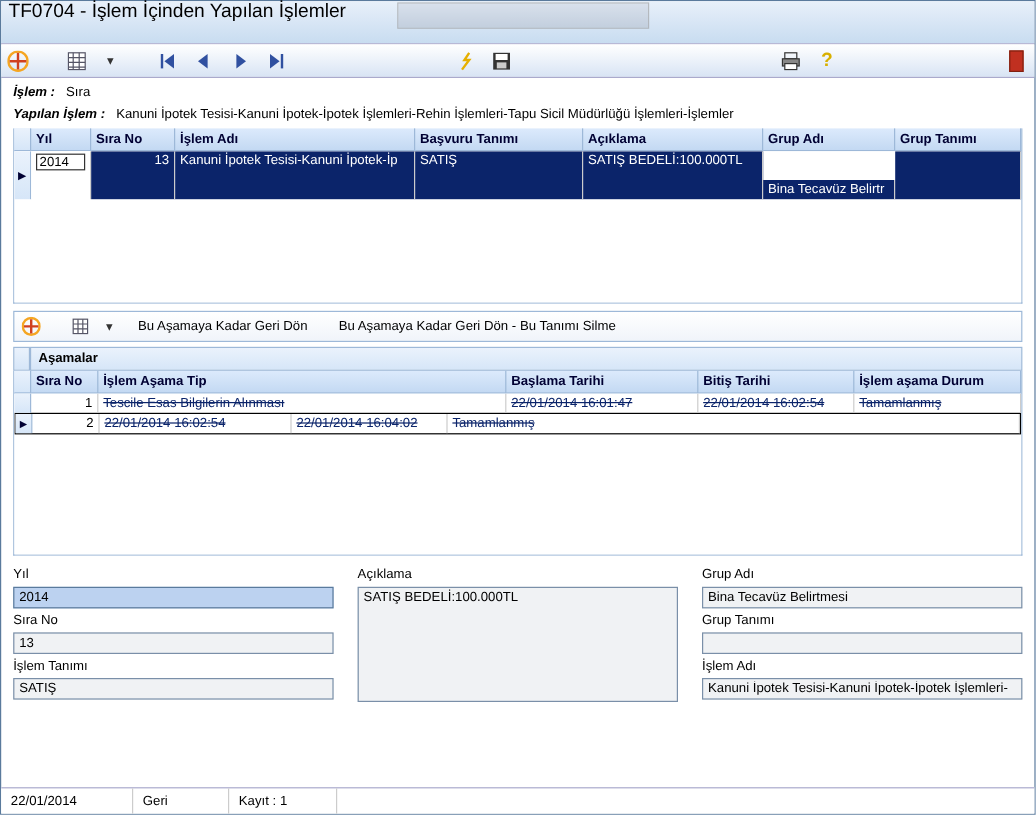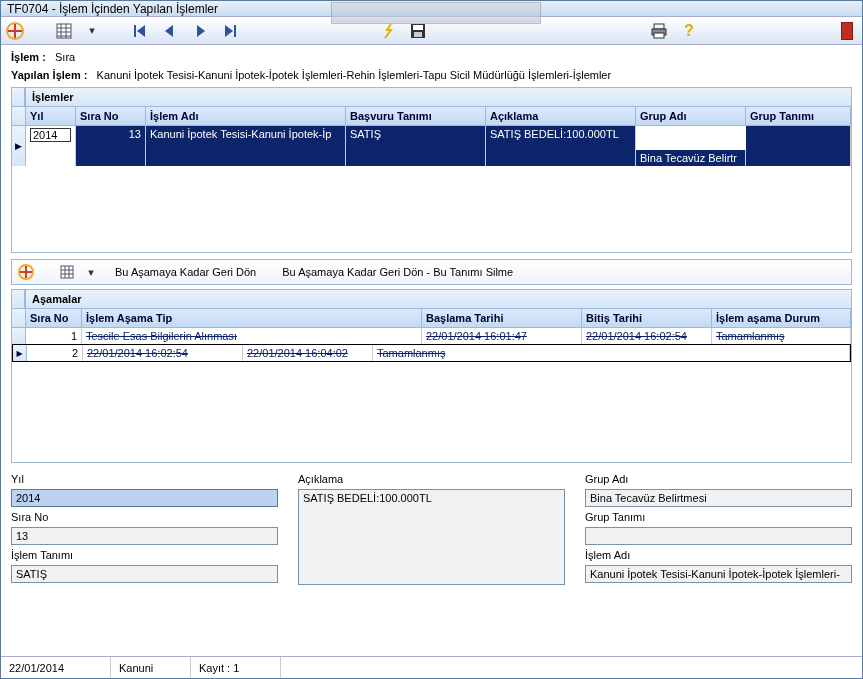--- a/index.html
+++ b/index.html
@@ -1,27 +1,27 @@
 <!DOCTYPE html>
 <html><head>
 <meta charset="utf-8">
 <style>
   * { box-sizing: border-box; margin: 0; padding: 0; }
   body { font-family: Tahoma, sans-serif; font-size: 11px; background: #6b8aac; width: 863px; height: 679px; overflow: hidden; }
   .window { width: 863px; height: 679px; background: #fff; border: 1px solid #5a7a9c; }
-  .titlebar { height: 16px; background: linear-gradient(#e8f0fa, #c8dcf0); border-bottom: 1px solid #aac; display: flex; align-items: center; padding: 0 6px; font-size: 12px; color: #000; }
+  .titlebar { height: 36px; background: linear-gradient(#e8f0fa, #c8dcf0); border-bottom: 1px solid #aac; display: flex; padding: 0 6px; font-size: 16px; color: #000; }
   .ghost-tab { position: absolute; left: 330px; top: 1px; height: 22px; width: 210px; background: linear-gradient(#d0d8e4,#b8c2d0); border: 1px solid #999; opacity: 0.6; padding: 3px 6px; color: #999; font-size: 11px; }
   .toolbar { height: 28px; background: linear-gradient(#fff,#d8e4f4); border-bottom: 1px solid #aac; display: flex; align-items: center; padding: 0 4px; gap: 8px; }
   .tb-logo { width: 20px; height: 20px; display: flex; align-items: center; justify-content: center; }
   .tb-btn { width: 22px; height: 22px; display: flex; align-items: center; justify-content: center; cursor: pointer; }
   .tb-dropdown { width: 18px; height: 22px; display: flex; align-items: center; justify-content: center; cursor: pointer; color: #333; }
   .tb-sep { width: 12px; }
   .tb-spacer { flex: 1; }
   .info-row { padding: 6px 10px; font-size: 11px; }
-  .info-row b { font-weight: bold; }
+  .info-row b { font-weight: bold; font-style: italic; }
   .section-title { background: linear-gradient(#eaf2fc,#d6e6f8); border: 1px solid #9db8d8; margin: 2px 10px 0; padding: 3px 6px; font-weight: bold; }
   .grid-wrap { margin: 0 10px; border: 1px solid #9db8d8; border-top: none; }
   .grid-head { display: flex; background: linear-gradient(#dceafc,#c2d8f2); }
   .grid-head > div { border-right: 1px solid #9db8d8; border-bottom: 1px solid #9db8d8; padding: 3px 4px; font-weight: bold; color: #003; }
   .grid-body { height: 126px; overflow: auto; background: #fff; position: relative; }
   .grid-row { display: flex; }
   .grid-row.selected > .cell { background: #0b246a; color: #fff; }
   .cell { border-right: 1px solid #ccc; padding: 2px 4px; white-space: nowrap; overflow: hidden; text-overflow: ellipsis; }
   .row-indicator { width: 14px; background: linear-gradient(#eaf2fc,#d6e6f8); border-right: 1px solid #9db8d8; display: flex; align-items: center; justify-content: center; color: #003; font-size: 9px; }
   .grid-row .row-indicator { height: auto; }
@@ -131,24 +131,20 @@
 
   <div class="info-row">
     <b>İşlem :</b>&nbsp;&nbsp;
     <span>Sıra</span>
   </div>
   <div class="info-row" style="padding-top:0;">
     <b>Yapılan İşlem :</b>&nbsp;&nbsp;
     <span>Kanuni İpotek Tesisi-Kanuni İpotek-İpotek İşlemleri-Rehin İşlemleri-Tapu Sicil Müdürlüğü İşlemleri-İşlemler</span>
   </div>
 
-  <div style="display:flex;margin:0 10px;">
-      <div class="row-indicator" style="height:20px;border:1px solid #9db8d8;"></div>
-    <div class="section-title" style="flex:1;margin:0;">İşlemler</div>
-  </div>
   <div class="grid-wrap">
     <div class="grid-head">
       <div class="row-indicator"></div>
       <div style="width:50px;">Yıl</div>
       <div style="width:70px;">Sıra No</div>
       <div style="width:200px;">İşlem Adı</div>
       <div style="width:140px;">Başvuru Tanımı</div>
       <div style="width:150px;">Açıklama</div>
       <div style="width:110px;">Grup Adı</div>
       <div style="flex:1;">Grup Tanımı</div>
@@ -242,17 +238,17 @@
       <input value="Bina Tecavüz Belirtmesi" style="">
       <label>Grup Tanımı</label>
       <input value="" style="">
       <label>İşlem Adı</label>
       <input value="Kanuni İpotek Tesisi-Kanuni İpotek-İpotek İşlemleri-" style="">
     </div>
   </div>
 
   <div class="statusbar">
     <div style="width:110px;">22/01/2014</div>
-    <div style="width:80px;">Kanuni</div>
+    <div style="width:80px;">Geri</div>
     <div style="width:90px;">Kayıt : 1</div>
     <div style="flex:1;border:none;"></div>
   </div>
 </div>
 
 </body></html>

